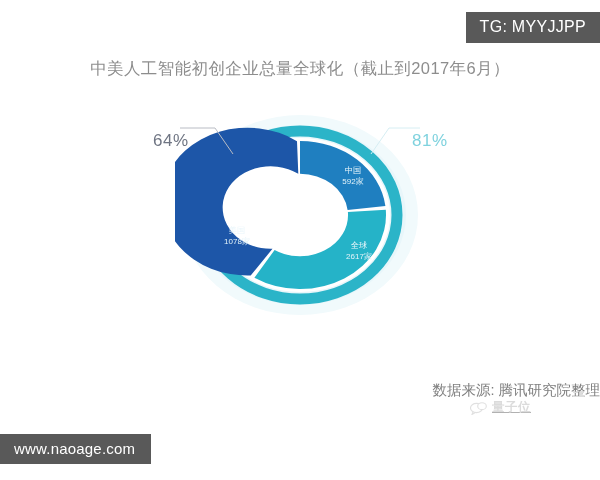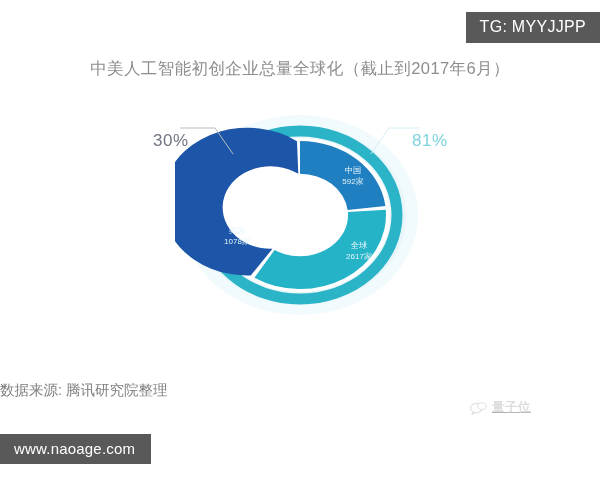--- a/index.html
+++ b/index.html
@@ -62,21 +62,21 @@
     top: 131px;
     color: #7fd2de;
   }
 
   
   #source-note {
     position: absolute;
     left: 0;
     top: 381px;
     width: 600px;
-    text-align: left;
+    text-align: right;
     font-size: 14.5px;
     color: #7f7f7f;
     white-space: nowrap;
   }
 
   
   #brand-logo {
     position: absolute;
     left: 470px;
     top: 399px;
@@ -165,21 +165,21 @@
       <text class="slice-label-val" x="184" y="147">2617家</text>
 
       <text class="slice-label" x="62" y="121">美国</text>
       <text class="slice-label-val" x="62" y="132">1078家</text>
 
       <path d="M 5 16 L 40 16 L 58 42" fill="none" stroke="#b9bcc4" stroke-width="1"></path>
       <path d="M 245 16 L 214 16 L 196 42" fill="none" stroke="#d6eef3" stroke-width="1"></path>
     </svg>
   </div>
 
-  <div class="callout" id="callout-left">30%</div>
+  <div class="callout" id="callout-left">64%</div>
   <div class="callout" id="callout-right">81%</div>
 
   <div id="source-note">数据来源: 腾讯研究院整理</div>
 
   <div id="brand-logo">
     <svg width="17" height="14" viewBox="0 0 17 14">
       <ellipse cx="6.5" cy="7" rx="6" ry="4.6" fill="none" stroke="#9a9a9a" stroke-width="1.1"></ellipse>
       <path d="M 3 11 L 2 13.5 L 5 11.8" fill="none" stroke="#9a9a9a" stroke-width="1.1"></path>
       <ellipse cx="12" cy="5.2" rx="4.3" ry="3.4" fill="#ffffff" stroke="#9a9a9a" stroke-width="1.1"></ellipse>
     </svg>

